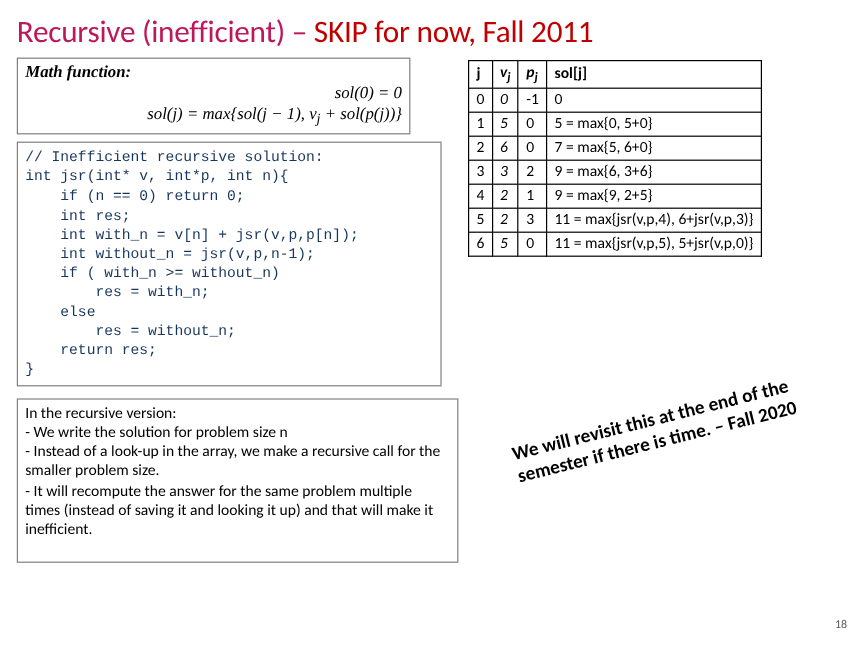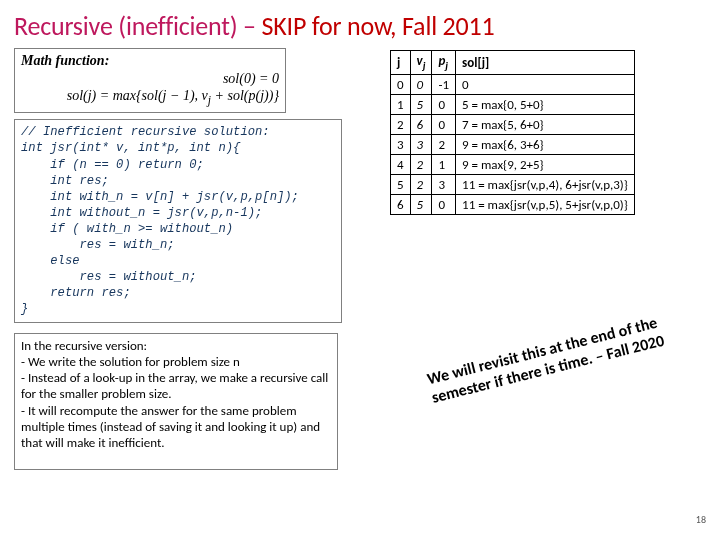--- a/index.html
+++ b/index.html
@@ -16,45 +16,44 @@
   .title {
     font-size: 26px;
     font-weight: 400;
     margin-bottom: 6px;
     letter-spacing: -0.2px;
   }
   .title .black { color: #be185d; }
   .title .red { color: #c00000; }
   .math-box {
     border: 1px solid #7f7f7f;
-    width: 272px;
+    width: 328px;
     padding: 3px 6px 4px 6px;
     font-size: 14px;
     line-height: 1.25;
     font-family: 'Times New Roman', serif;
     background: #fff;
   }
   .math-box .bi { font-style: italic; font-weight: bold; }
   .math-box .i  { font-style: italic; text-align: right; }
   .code-box {
     border: 1px solid #808080;
-    width: 328px;
+    width: 354px;
     margin-top: 6px;
     padding: 4px 6px;
     font-family: "Courier New", monospace;
     font-size: 12.2px;
     line-height: 1.32;
     white-space: pre;
     color: #17365d;
     background: #fff;
-    font-style: italic;
   }
   .explain-box {
     border: 1px solid #808080;
-    width: 324px;
+    width: 368px;
     margin-top: 10px;
     padding: 4px 6px 18px 6px;
     font-size: 13px;
     line-height: 1.25;
     background: #fff;
   }
   .tbl {
     position: absolute;
     top: 50px;
     left: 390px;

